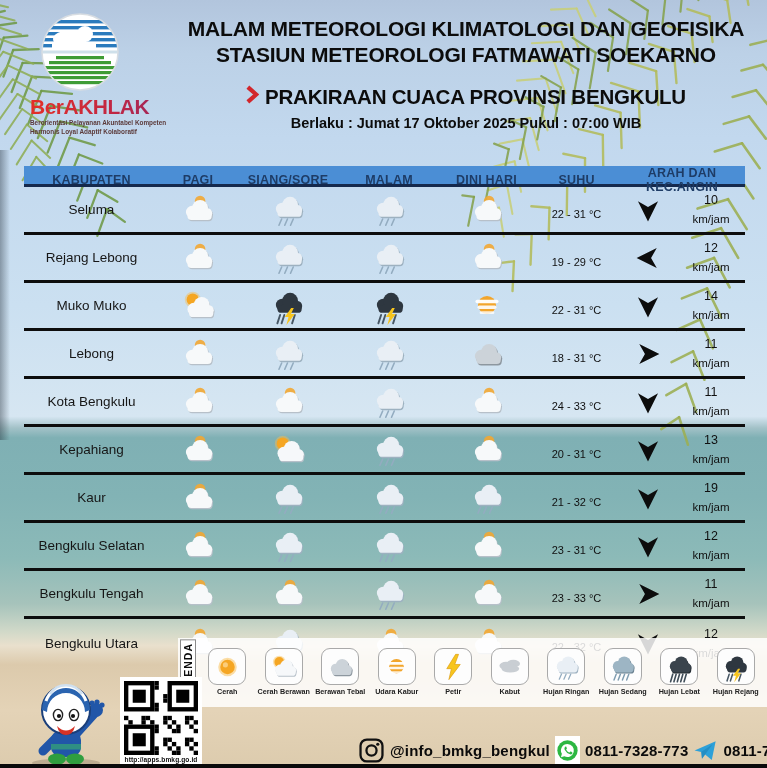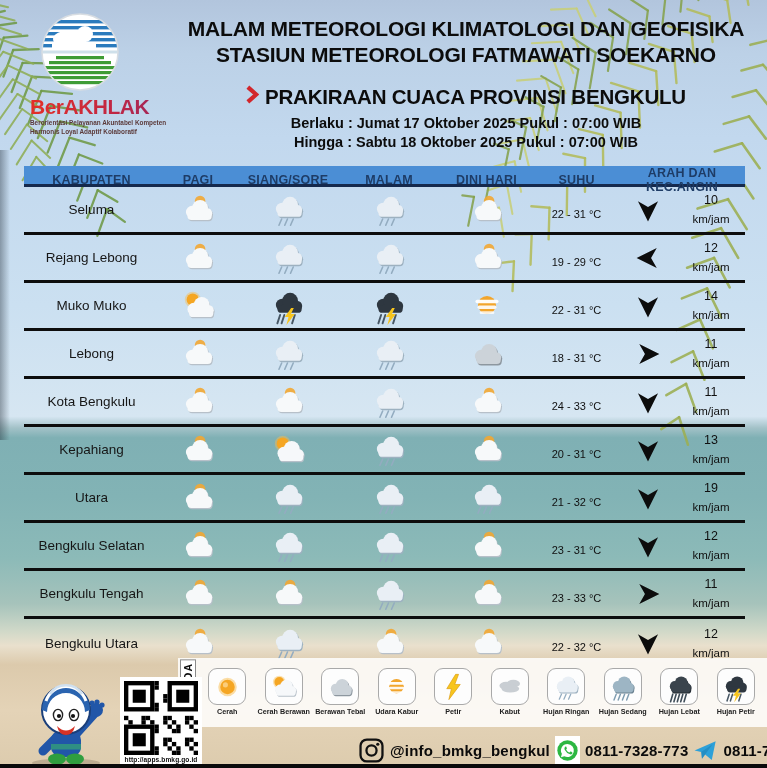--- a/index.html
+++ b/index.html
@@ -43,21 +43,21 @@
   .trow:last-child{border-bottom:none;}
   .cell-name{font-size:13.5px;color:#161616;}
   .cell-suhu{font-size:11px;color:#101010;margin-top:8px;}
   .icon-slot svg{width:36px;height:40px;margin:0 auto;}
   .cell-wind svg{width:28px;height:28px;margin:0 auto;fill:#0c0c0c;}
   .cell-wind[data-dir="left"] svg{transform:rotate(90deg);}
   .cell-wind[data-dir="right"] svg{transform:rotate(-90deg);}
   .cell-speed{font-size:12.5px;color:#101010;line-height:1.6;}
   .cell-speed .unit{font-size:11.5px;}
   
-  .legend{position:absolute;left:178px;top:658px;width:589px;height:69px;
+  .legend{position:absolute;left:178px;top:638px;width:589px;height:69px;
     background:rgba(255,255,255,.84);display:flex;align-items:center;padding:3px 4px 4px 2px;gap:2px;justify-content:flex-end;}
   .legenda-label{writing-mode:vertical-rl;transform:rotate(180deg);font-size:10.5px;font-weight:800;
     letter-spacing:1px;color:#0c0c0c;background:#fff;border:1px solid #8a8a8a;padding:3px 1px;margin-right:2px;}
   .lg-item{flex:1;display:flex;flex-direction:column;align-items:center;min-width:0;}
   .lg-box{width:38px;height:37px;background:#fdfdfd;border:1.5px solid #a9a9a9;border-radius:9px;
     display:flex;align-items:center;justify-content:center;}
   .lg-box svg{width:29px;height:32px;}
   .lg-label{font-size:7.2px;font-weight:600;color:#222;margin-top:2px;white-space:nowrap;}
   
   .mascot{position:absolute;left:16px;top:674px;}
@@ -287,21 +287,20 @@
     <div class="titles">
       <div class="org">MALAM METEOROLOGI KLIMATOLOGI DAN GEOFISIKA</div>
       <div class="org">STASIUN METEOROLOGI FATMAWATI SOEKARNO</div>
       <div class="title-row">
         <svg class="chevron-red" viewBox="0 0 14 20">
           <path d="M2 2l9 8-9 8" stroke="#d2262b" stroke-width="4.5" fill="none"></path>
         </svg>
         <span class="main-title">PRAKIRAAN CUACA PROVINSI BENGKULU</span>
       </div>
       <div class="valid">Berlaku : Jumat 17 Oktober 2025 Pukul : 07:00 WIB</div>
-      <div class="valid" style="margin-top:3px;">Hingga : Sabtu 18 Oktober 2025 Pukul : 07:00 WIB</div>
     </div>
   </div>
 
   <div class="wx-table">
     <div class="thead">
       <div>KABUPATEN</div>
       <div>PAGI</div>
       <div>SIANG/SORE</div>
       <div>MALAM</div>
       <div>DINI HARI</div>
@@ -887,21 +886,21 @@
             <polygon points="16,29 4.5,6 16,12.5 27.5,6"></polygon>
           </svg>
         </div>
       <div class="cell-speed">
           <div>13</div>
           <div class="unit">km/jam</div>
         </div>
     </div>
 
     <div class="trow">
-      <div class="cell-name">Utara</div>
+      <div class="cell-name">Kaur</div>
       <div class="icon-slot">
           <svg viewBox="0 0 34 38">
             <circle cx="19" cy="10.5" r="5" fill="#f2a733" opacity=".9"></circle>
             <g transform="translate(0,3)">
               <g transform="translate(.8,1.2)">
                 <g fill="#b7c0c9">
                   <circle cx="11.5" cy="18" r="6"></circle>
                   <circle cx="19" cy="14" r="7.5"></circle>
                   <circle cx="25.5" cy="19" r="5"></circle>
                   <rect x="7" y="18" width="23" height="7.5" rx="3.7"></rect>
@@ -1484,21 +1483,21 @@
               <rect x="7" y="18" width="23" height="7.5" rx="3.7"></rect>
             </g>
             <g stroke="#475765" stroke-width="1.8" stroke-linecap="round">
               <line x1="9.5" y1="27.5" x2="6.9" y2="35.5"></line>
               <line x1="13.5" y1="27.5" x2="10.9" y2="35.5"></line>
               <line x1="23.5" y1="27.5" x2="20.9" y2="35.5"></line>
             </g>
             <polygon points="20,21 14,29.5 17.5,29.5 15.5,37 23.5,26.5 19.8,26.5 22.5,21" fill="#f7c51e"></polygon>
           </svg>
         </div>
-        <div class="lg-label">Hujan Petir</div>
+        <div class="lg-label">Hujan Rejang</div>
       </div>
   </div>
 
   <div class="mascot">
     <svg width="102" height="94" viewBox="0 0 102 94">
       <ellipse cx="50" cy="89" rx="34" ry="4.5" fill="rgba(40,30,10,.18)"></ellipse>
       <path d="M60 60 L78 40" stroke="#2156a8" stroke-width="9" stroke-linecap="round"></path>
       <circle cx="80" cy="36" r="7" fill="#2156a8"></circle>
       <circle cx="76" cy="29" r="2.6" fill="#2156a8"></circle>
         <circle cx="81" cy="28" r="2.6" fill="#2156a8"></circle>

